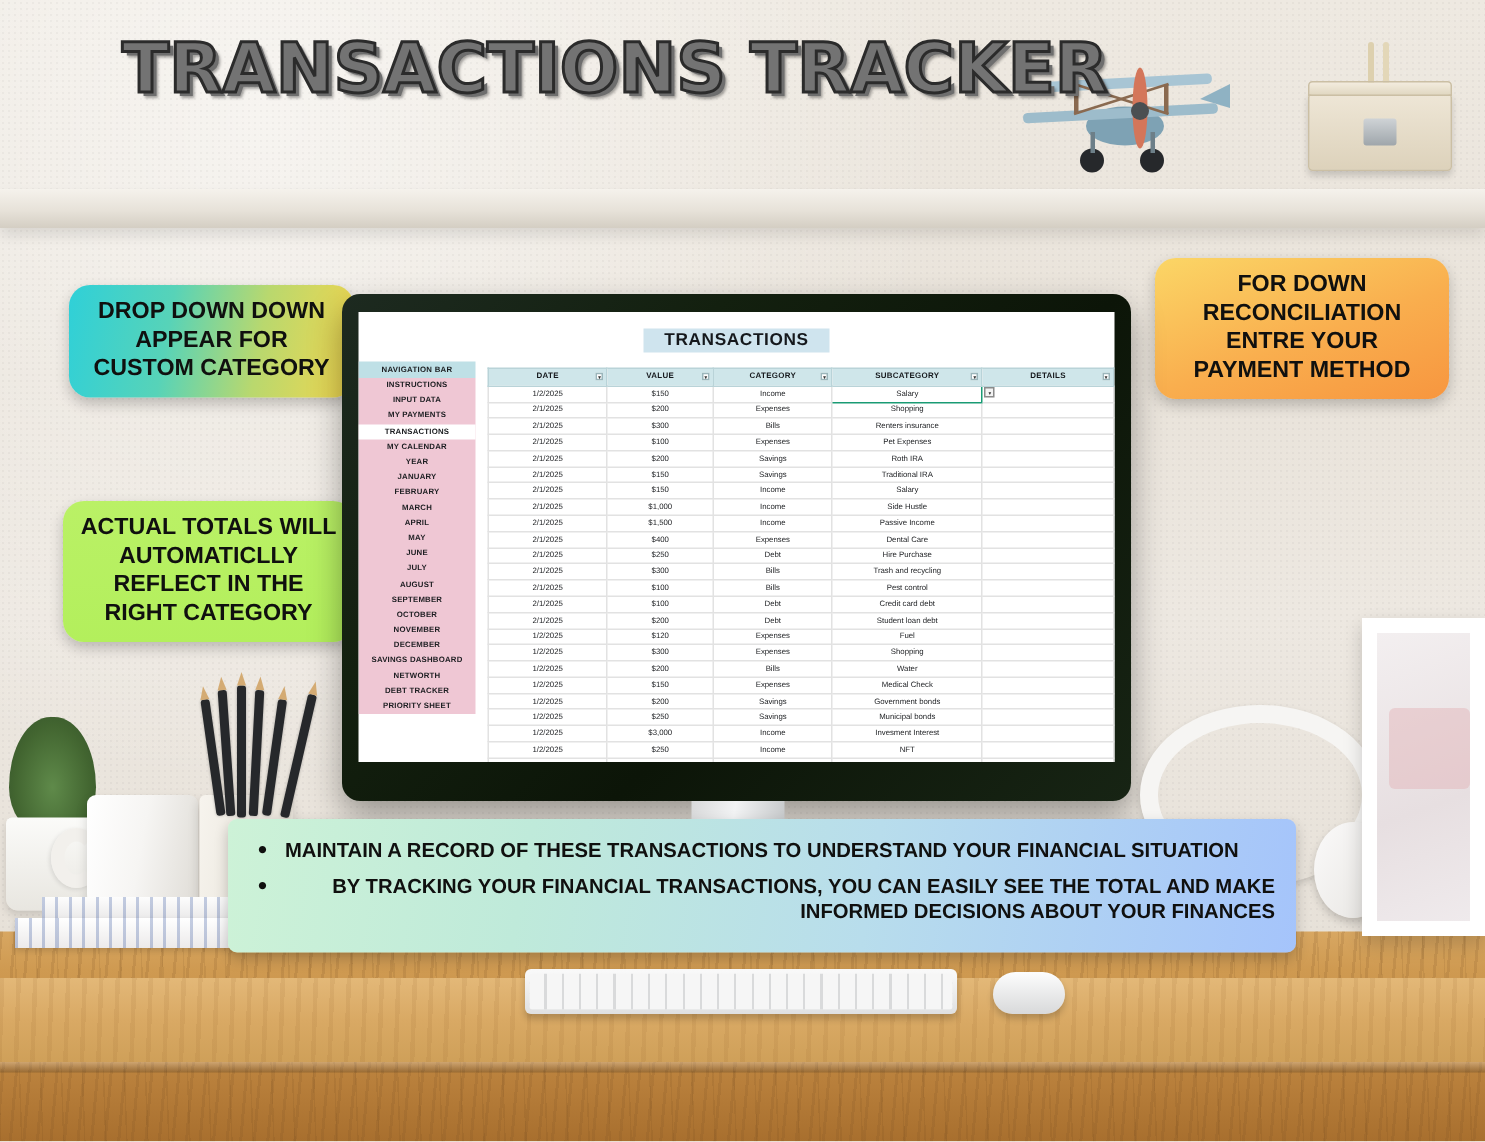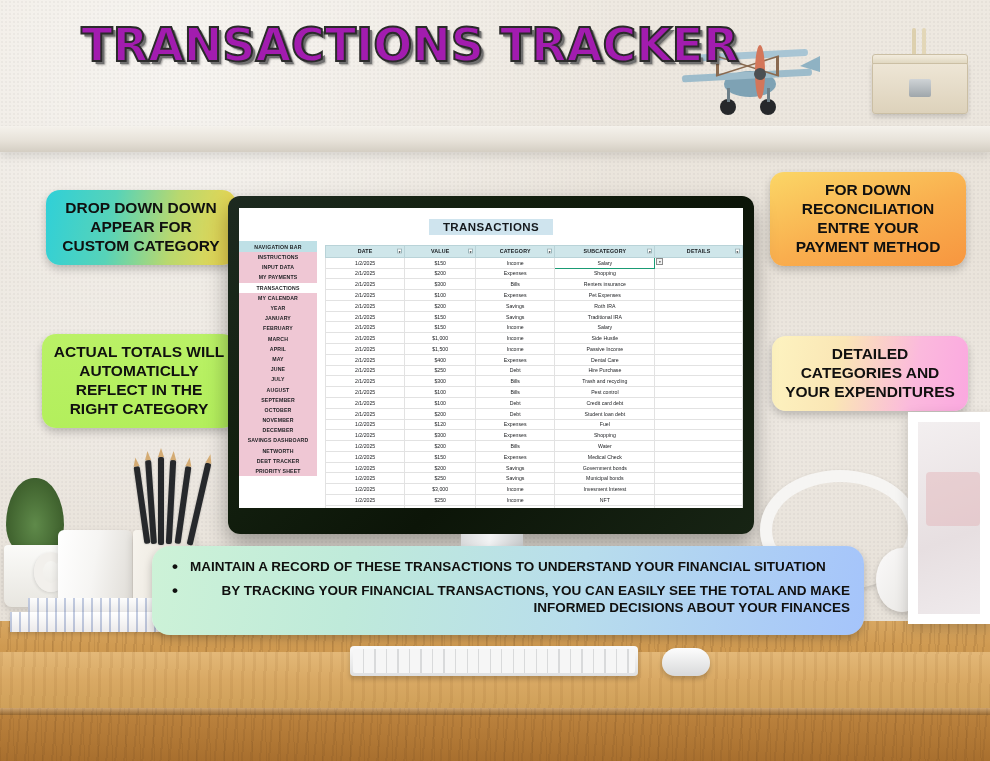--- a/index.html
+++ b/index.html
@@ -138,21 +138,21 @@
     box-shadow:0 5px 12px rgba(0,0,0,.18);
   }
   .frame-inner{ position:absolute; inset:0; background:linear-gradient(160deg,#f3eff0, #e7dfe1 60%, #efeaec); }
   .frame-blob{ position:absolute; left:8px; top:50px; width:54px; height:54px; background:rgba(226,178,182,.45); border-radius:4px;}
 
   
   .title {
     position:absolute; left:0; top:18px; width:820px; text-align:center;
     font-size:46px; font-weight:bold; letter-spacing:0px;
     font-family:"DejaVu Sans", sans-serif;
-    color:#a21caf;
+    color:#737373;
     -webkit-text-stroke:2px #2b2b2b;
     text-shadow: 3px 3px 0 #6e6e6e, 4px 4px 2px rgba(0,0,0,.35);
     white-space:nowrap;
   }
   .subtitle {
     position:absolute; left:0; top:124px; width:920px; text-align:center;
     font-size:21px; font-weight:bold;
     font-family:"DejaVu Sans", sans-serif;
     color:#a8a8a8;
     -webkit-text-stroke:1.3px #3a3a3a;
@@ -181,21 +181,21 @@
     background:linear-gradient(180deg,#baf166 0%, #b3ef5c 100%);
   }
   #callout-categories{
     left:772px; top:336px; width:196px; font-size:15.5px;
     background:linear-gradient(100deg,#fdf3c0 0%, #fae6b5 35%, #fbb9dd 72%, #fba8e0 100%);
   }
   #callout-bottom{
     left:152px; top:546px; width:712px; font-size:13.5px;
     text-align:left; padding:9px 14px 11px 14px;
     background:linear-gradient(100deg,#cdf2d7 0%, #bfeada 28%, #b8ddec 60%, #a5c4fb 100%);
-    border-radius:18px;
+    border-radius:6px;
   }
   #callout-bottom ul{ list-style:none; }
   #callout-bottom li{ position:relative; padding-left:24px; margin:4px 0 8px 0; text-align:right;}
   #callout-bottom li:first-child{ text-align:left;}
   #callout-bottom li::before{
     content:"\2022"; position:absolute; left:6px; top:-1px; font-size:17px; line-height:1;
   }
 
   
   #monitor{
@@ -314,21 +314,20 @@
     <rect x="24" y="0" width="4" height="30" rx="2" fill="#e3d7b8"></rect>
   </svg>
   <div class="box-wood"></div>
   <div class="box-lid"></div>
 
   <div class="title">TRANSACTIONS TRACKER</div>
 
   <div class="callout" id="callout-dropdown">DROP DOWN DOWN APPEAR FOR CUSTOM CATEGORY</div>
   <div class="callout" id="callout-reconcile">FOR DOWN RECONCILIATION ENTRE YOUR PAYMENT METHOD</div>
   <div class="callout" id="callout-totals">ACTUAL TOTALS WILL AUTOMATICLLY REFLECT IN THE RIGHT CATEGORY</div>
-  <div class="callout" id="callout-categories">DETAILED CATEGORIES AND YOUR EXPENDITURES</div>
 
   <div id="monitor">
     <div id="screen">
 
       <div class="sheet-title-wrap">
         <span class="sheet-title">TRANSACTIONS</span>
       </div>
 
       <div class="sheet-body">
 

